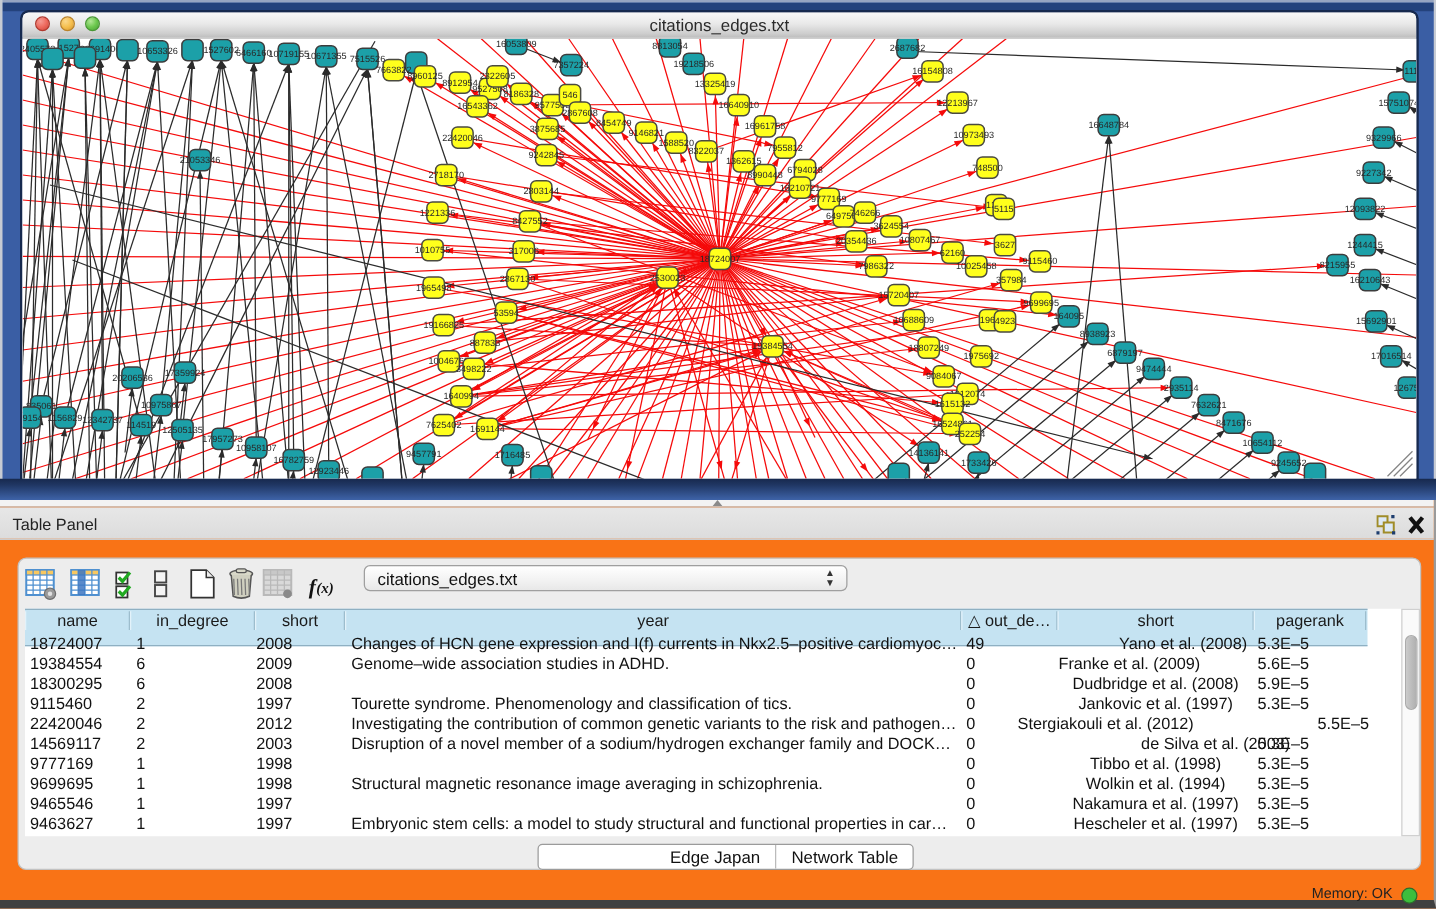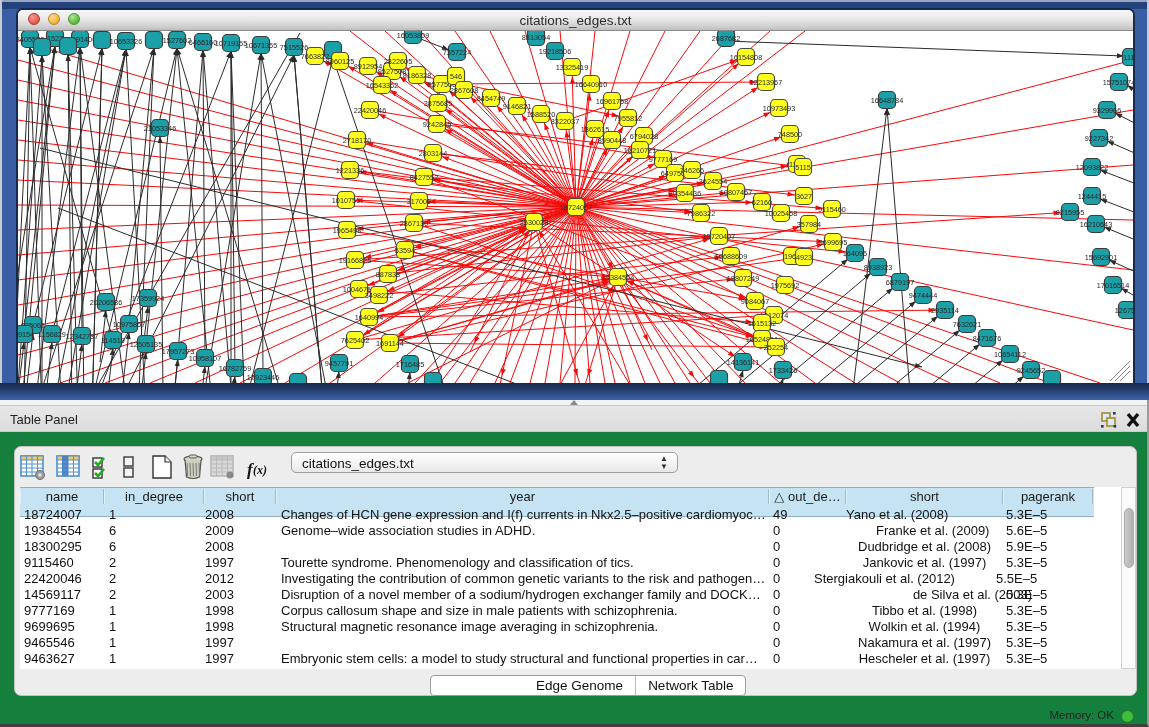--- a/index.html
+++ b/index.html
@@ -8,21 +8,21 @@
 #desktop .darkband { position:absolute; left:2px; top:2px; width:1147px; height:7px; background:#24427c; }
 #desktop .bottomgrad { position:absolute; left:0; top:383px; width:1149px; height:17px; background:linear-gradient(#17294e,#203764 30%,#3e63a8); }
 #win { position:absolute; left:16px; top:8px; width:1119px; height:377px; border:2px solid #16294e; border-radius:7px 7px 0 0; background:#fff; }
 #titlebar { position:absolute; left:0; top:0; width:100%; height:21px; border-radius:5px 5px 0 0; background:linear-gradient(#f8f8f8,#e9e9e9 45%,#cdcdcd 85%,#bdbdbd); border-bottom:1px solid #8c8c8c; }
 #titlebar .t { position:absolute; left:0; right:0; top:3px; text-align:center; font-size:13.5px; color:#2a2a2a; }
 .btn { position:absolute; top:3px; width:12px; height:12px; border-radius:50%; }
 #b1 { left:10px; background:radial-gradient(circle at 35% 30%, #f59a92, #ee6a5e 50%, #ce4639 95%); border:0.5px solid #b0382d;}
 #b2 { left:30px; background:radial-gradient(circle at 35% 30%, #fbd88b, #f5bf4e 50%, #d9982f 95%); border:0.5px solid #ba832a;}
 #b3 { left:50px; background:radial-gradient(circle at 35% 30%, #b3e697, #6cc84e 50%, #4da339 95%); border:0.5px solid #489733;}
 #canvas { position:absolute; left:0px; top:21px; width:1115px; height:352px; background:#ffffff; overflow:hidden; }
-#tablepanel { position:absolute; left:0; top:400px; width:1149px; height:327px; background:#15803d; border-right:2px solid #9a9a9a; border-bottom:3px solid #404040;}
+#tablepanel { position:absolute; left:0; top:400px; width:1149px; height:327px; background:#f97316; border-right:2px solid #9a9a9a; border-bottom:7px solid #404040;}
 #splitstrip { position:absolute; left:0; top:0; width:100%; height:5px; background:#f3f3f3; }
 #splitarrow { position:absolute; left:570px; top:0px; width:0; height:0; border-left:4px solid transparent; border-right:4px solid transparent; border-bottom:5px solid #8a8a8a; }
 #tphead { position:absolute; left:0; top:5px; width:100%; height:27px; background:linear-gradient(#e7e7e7,#dcdcdc); border-top:1px solid #c7c7c7; border-bottom:1px solid #cccccc; }
 #tphead .title { position:absolute; left:10px; top:6px; font-size:13px; color:#222; }
 #container { position:absolute; left:14px; top:46px; width:1123px; height:250px; background:#ededed; border:1px solid #c2c2c2; border-radius:7px; }
 #toolbar { position:absolute; left:-14px; top:3px; width:100%; height:34px; }
 #combo { position:absolute; left:276px; top:5px; width:387px; height:21px; background:linear-gradient(#ffffff,#f2f2f2 60%,#e8e8e8); border:1px solid #9f9f9f; border-radius:5px; font-size:13.5px; color:#111; padding:3px 0 0 10px; }
 #combo .arrows { position:absolute; right:9px; top:2px; font-size:8px; color:#333; line-height:8px; }
 #tbl { position:absolute; left:5px; top:40px; width:1101px; height:182px; background:#fff; font-size:13px; color:#111; }
 #tblhead { position:absolute; left:0; top:0; width:1074px; height:30px; background:#c5e3f2; border-top:1px solid #8fb0c2; border-bottom:1px solid #8fb0c2; }
@@ -867,30 +867,30 @@
           <div class="hc" style="left:749px;width:77px;">△ out_de…</div>
           <div class="hc" style="left:826px;width:157px;">short</div>
           <div class="hc" style="left:983px;width:90px;">pagerank</div>
         </div>
    <div class="row" style="top:20px">
           <div class="cell" style="left:4px;width:80px">18724007</div>
           <div class="cell" style="left:89px;width:90px">1</div>
           <div class="cell" style="left:185px;width:70px">2008</div>
           <div class="cell" style="left:261px;width:487px">Changes of HCN gene expression and I(f) currents in Nkx2.5–positive cardiomyoc…</div>
           <div class="cell" style="left:753px;width:70px">49</div>
-          <div class="cell" style="left:826px;width:157px;">Yano et al. (2008)</div>
+          <div class="cell" style="left:848px;width:157px;text-align:center">Yano et al. (2008)</div>
           <div class="cell" style="left:986px;width:90px">5.3E–5</div>
         </div>
         <div class="row" style="top:36px">
           <div class="cell" style="left:4px;width:80px">19384554</div>
           <div class="cell" style="left:89px;width:90px">6</div>
           <div class="cell" style="left:185px;width:70px">2009</div>
           <div class="cell" style="left:261px;width:487px">Genome–wide association studies in ADHD.</div>
           <div class="cell" style="left:753px;width:70px">0</div>
-          <div class="cell" style="left:856px;width:157px;">Franke et al. (2009)</div>
+          <div class="cell" style="left:805px;width:157px;text-align:center">Franke et al. (2009)</div>
           <div class="cell" style="left:986px;width:90px">5.6E–5</div>
         </div>
         <div class="row" style="top:52px">
           <div class="cell" style="left:4px;width:80px">18300295</div>
           <div class="cell" style="left:89px;width:90px">6</div>
           <div class="cell" style="left:185px;width:70px">2008</div>
           <div class="cell" style="left:753px;width:70px">0</div>
           <div class="cell" style="left:826px;width:157px;text-align:center">Dudbridge et al. (2008)</div>
           <div class="cell" style="left:986px;width:90px">5.9E–5</div>
         </div>
@@ -903,36 +903,35 @@
           <div class="cell" style="left:826px;width:157px;text-align:center">Jankovic et al. (1997)</div>
           <div class="cell" style="left:986px;width:90px">5.3E–5</div>
         </div>
         <div class="row" style="top:84px">
           <div class="cell" style="left:4px;width:80px">22420046</div>
           <div class="cell" style="left:89px;width:90px">2</div>
           <div class="cell" style="left:185px;width:70px">2012</div>
           <div class="cell" style="left:261px;width:487px">Investigating the contribution of common genetic variants to the risk and pathogen…</div>
           <div class="cell" style="left:753px;width:70px">0</div>
           <div class="cell" style="left:786px;width:157px;text-align:center">Stergiakouli et al. (2012)</div>
-          <div class="cell" style="left:976px;width:90px">5.5E–5</div>
+          <div class="cell" style="left:1034px;width:90px">5.5E–5</div>
         </div>
         <div class="row" style="top:100px">
           <div class="cell" style="left:4px;width:80px">14569117</div>
           <div class="cell" style="left:89px;width:90px">2</div>
           <div class="cell" style="left:185px;width:70px">2003</div>
           <div class="cell" style="left:261px;width:487px">Disruption of a novel member of a sodium/hydrogen exchanger family and DOCK…</div>
           <div class="cell" style="left:753px;width:70px">0</div>
           <div class="cell" style="left:874px;width:157px;text-align:center">de Silva et al. (2003)</div>
           <div class="cell" style="left:986px;width:90px">5.3E–5</div>
         </div>
         <div class="row" style="top:116px">
           <div class="cell" style="left:4px;width:80px">9777169</div>
           <div class="cell" style="left:89px;width:90px">1</div>
           <div class="cell" style="left:185px;width:70px">1998</div>
-          <div class="cell" style="left:261px;width:487px">Corpus callosum shape and size in male patients with schizophrenia.</div>
           <div class="cell" style="left:753px;width:70px">0</div>
           <div class="cell" style="left:826px;width:157px;text-align:center">Tibbo et al. (1998)</div>
           <div class="cell" style="left:986px;width:90px">5.3E–5</div>
         </div>
         <div class="row" style="top:132px">
           <div class="cell" style="left:4px;width:80px">9699695</div>
           <div class="cell" style="left:89px;width:90px">1</div>
           <div class="cell" style="left:185px;width:70px">1998</div>
           <div class="cell" style="left:261px;width:487px">Structural magnetic resonance image averaging in schizophrenia.</div>
           <div class="cell" style="left:753px;width:70px">0</div>
@@ -955,19 +954,19 @@
           <div class="cell" style="left:753px;width:70px">0</div>
           <div class="cell" style="left:826px;width:157px;text-align:center">Hescheler et al. (1997)</div>
           <div class="cell" style="left:986px;width:90px">5.3E–5</div>
         </div>
   </div>
   <div id="vscroll">
         <div id="vthumb"></div>
       </div>
   <div id="tabs">
     <div class="tab sel">Node Table</div>
-        <div class="tab">Edge Genome</div>
+        <div class="tab">Edge Japan</div>
         <div class="tab" style="border-right:none">Network Table</div>
   </div>
  </div>
  <div id="memory">Memory: OK</div>
  <div id="memdot"></div>
 </div>
 
 </body></html>

